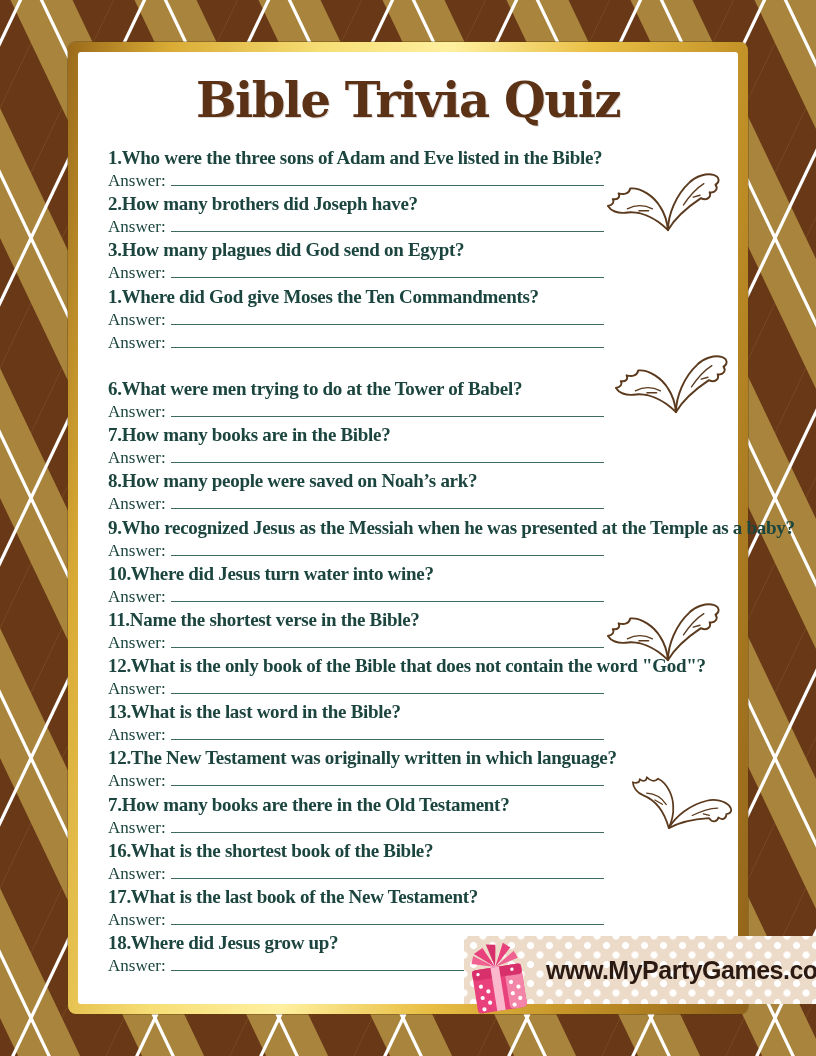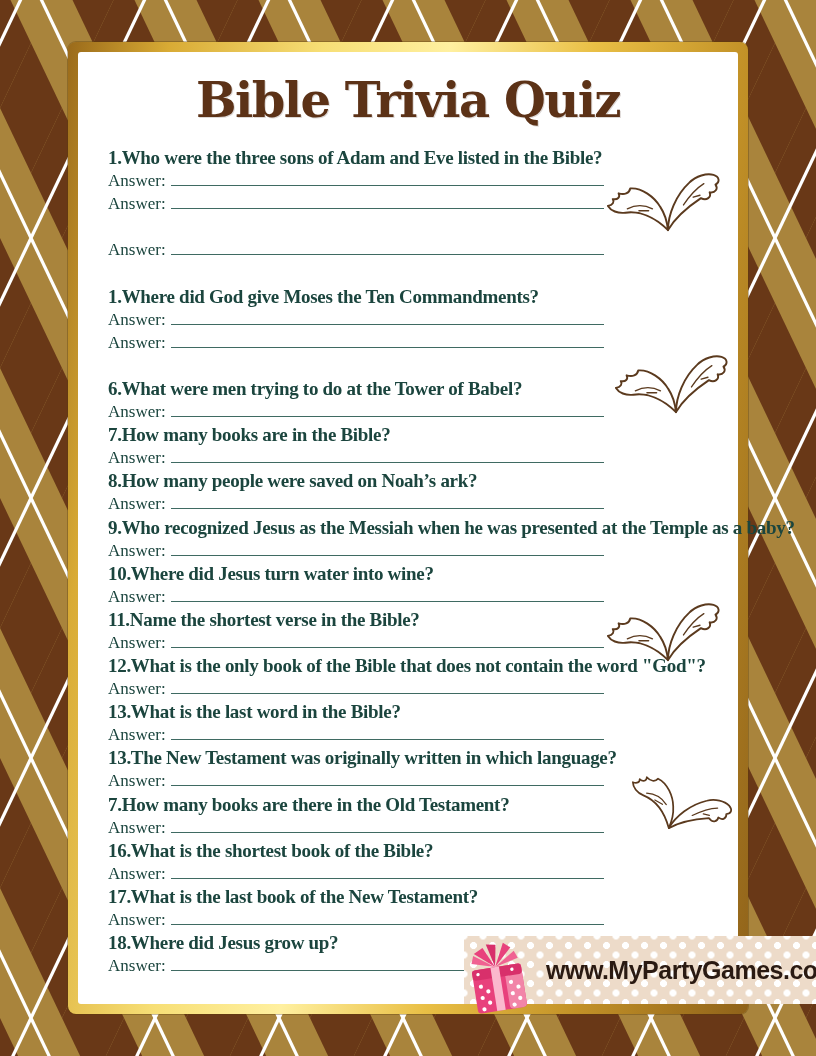--- a/index.html
+++ b/index.html
@@ -105,26 +105,28 @@
 
     <div class="qa-list">
       <div class="qa">
         <div class="q">1.Who were the three sons of Adam and Eve listed in the Bible?</div>
         <div class="a">
             <span class="a-label">Answer:</span>
             <span class="a-line"></span>
           </div>
       </div>
       <div class="qa">
-        <div class="a">
-            <span class="a-label">Answer:</span>
-            <span class="a-line"></span>
-          </div>
-      </div>
-      <div class="qa">
+        <div class="q">2.How many brothers did Joseph have?</div>
+        <div class="a">
+            <span class="a-label">Answer:</span>
+            <span class="a-line"></span>
+          </div>
+      </div>
+      <div class="qa">
+        <div class="q">3.How many plagues did God send on Egypt?</div>
         <div class="a">
             <span class="a-label">Answer:</span>
             <span class="a-line"></span>
           </div>
       </div>
       <div class="qa">
         <div class="q">1.Where did God give Moses the Ten Commandments?</div>
         <div class="a">
             <span class="a-label">Answer:</span>
             <span class="a-line"></span>
@@ -186,21 +188,21 @@
           </div>
       </div>
       <div class="qa">
         <div class="q">13.What is the last word in the Bible?</div>
         <div class="a">
             <span class="a-label">Answer:</span>
             <span class="a-line"></span>
           </div>
       </div>
       <div class="qa">
-        <div class="q">13.The New Testament was originally written in which language?</div>
+        <div class="q">12.The New Testament was originally written in which language?</div>
         <div class="a">
             <span class="a-label">Answer:</span>
             <span class="a-line"></span>
           </div>
       </div>
       <div class="qa">
         <div class="q">7.How many books are there in the Old Testament?</div>
         <div class="a">
             <span class="a-label">Answer:</span>
             <span class="a-line"></span>

